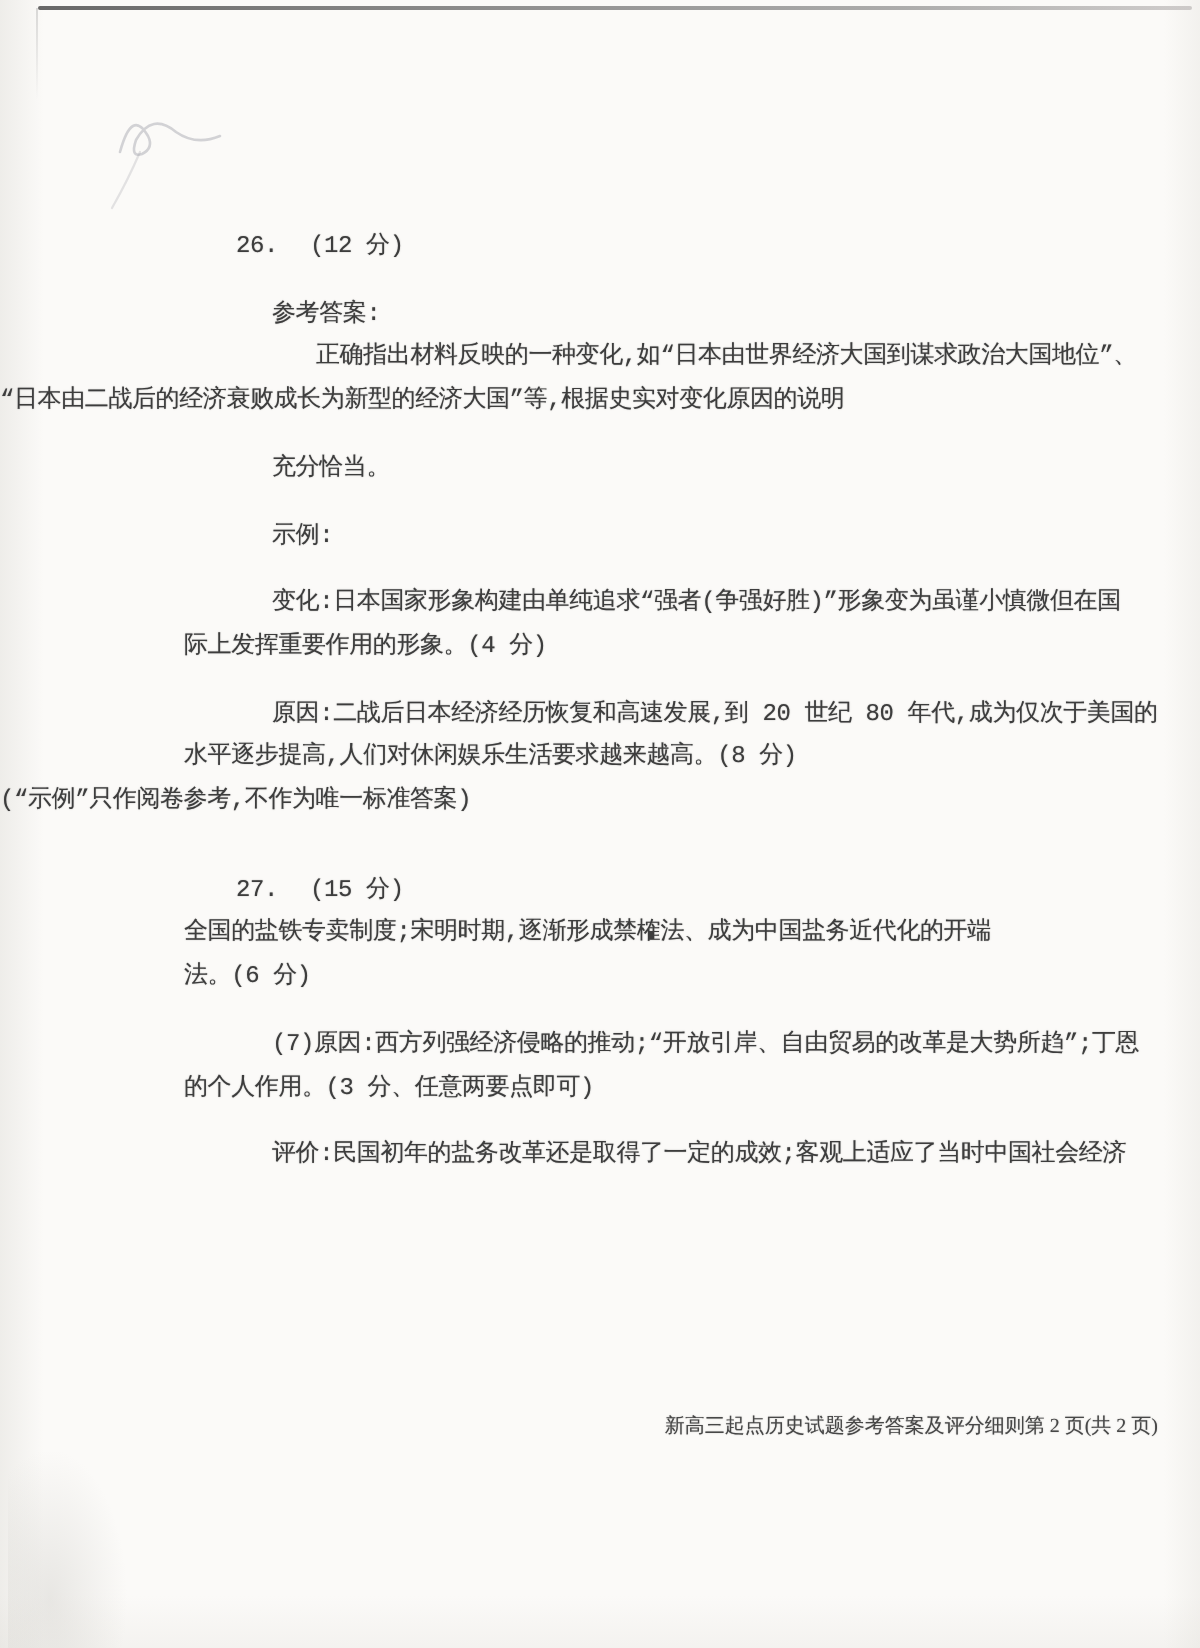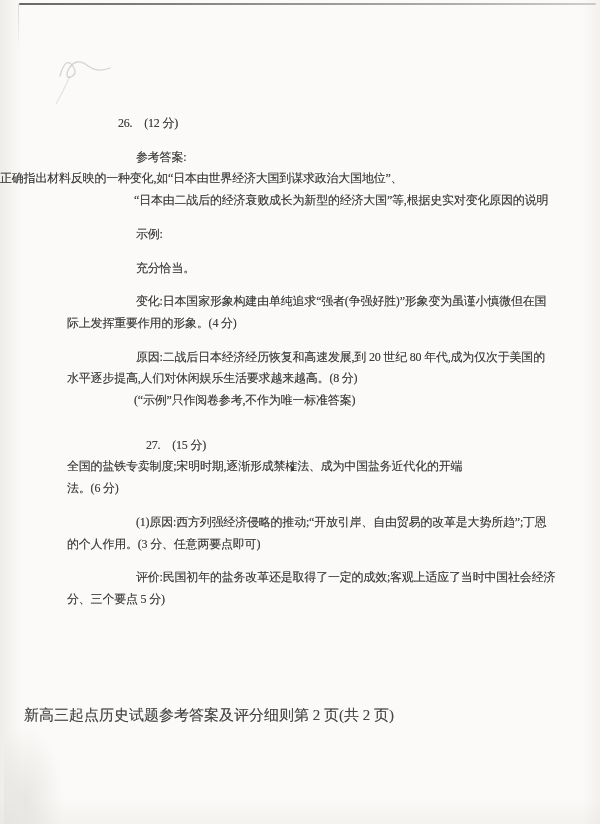--- a/index.html
+++ b/index.html
@@ -27,32 +27,33 @@
   .scribble { position:absolute; left:46px; top:42px; }
   .smudge-bl {
     position:absolute; left:4px; bottom:0; width:60px; height:100px;
     background:radial-gradient(ellipse at 35% 75%, rgba(188,186,180,.30), rgba(188,186,180,0) 70%);
   }
   .content {
     position:absolute; left:0; top:113px; width:500px;
     font-size:12px; line-height:21.7px; letter-spacing:-0.2px;
     color:#3d3d3d; white-space:nowrap;
     text-shadow:0 0 .6px rgba(61,61,61,.55);
+    font-family:Liberation Mono, monospace;
   }
   .l-num  { padding-left:118px; }
   .qnum   { display:inline-block; margin-right:9px; }
   .l-flush{ padding-left:136px;margin-top:12px; }
-  .l-para { }
-  .l-cont { padding-left:67px; }
-  .l-note { padding-left:134px; }
-  .q27-gap{ margin-top:23px;margin-left:28px; }
+  .l-para { padding-left:158px; }
+  .l-cont { padding-left:92px; }
+  .l-note { }
+  .q27-gap{ margin-top:23px; }
   .footer {
     position:absolute; top:706px; left:0; width:579px; box-sizing:border-box;
-    padding-left:24px; text-align:left;
-    font-size:15px; letter-spacing:0; color:#474747;
+    padding-left:24px; text-align:right;
+    font-size:10px; letter-spacing:0; color:#474747;
     text-shadow:0 0 .6px rgba(70,70,70,.5);
   }
 </style>
 </head>
 <body>
 
 <div class="paper">
   <div class="scan-line"></div>
   <div class="edge-left-top"></div>
 
@@ -66,37 +67,36 @@
   <div class="content">
 
     <div>
       <div class="l-num">
         <span class="qnum">26.</span>
         <span>(12 分)</span>
       </div>
       <div class="l-flush">参考答案:</div>
       <div class="l-para">正确指出材料反映的一种变化,如“日本由世界经济大国到谋求政治大国地位”、</div>
       <div class="l-note">“日本由二战后的经济衰败成长为新型的经济大国”等,根据史实对变化原因的说明</div>
+      <div class="l-flush">充分恰当。</div>
       <div class="l-flush">示例:</div>
-      <div class="l-flush">充分恰当。</div>
       <div class="l-flush">变化:日本国家形象构建由单纯追求“强者(争强好胜)”形象变为虽谨小慎微但在国</div>
       <div class="l-cont">际上发挥重要作用的形象。(4 分)</div>
       <div class="l-flush">原因:二战后日本经济经历恢复和高速发展,到 20 世纪 80 年代,成为仅次于美国的</div>
       <div class="l-cont">水平逐步提高,人们对休闲娱乐生活要求越来越高。(8 分)</div>
       <div class="l-note">(“示例”只作阅卷参考,不作为唯一标准答案)</div>
     </div>
 
     <div>
       <div class="l-num q27-gap">
         <span class="qnum">27.</span>
         <span>(15 分)</span>
       </div>
       <div class="l-cont">全国的盐铁专卖制度;宋明时期,逐渐形成禁榷法、成为中国盐务近代化的开端</div>
       <div class="l-cont">法。(6 分)</div>
-      <div class="l-flush">(1)原因:西方列强经济侵略的推动;“开放引岸、自由贸易的改革是大势所趋”;丁恩</div>
+      <div class="l-flush">(7)原因:西方列强经济侵略的推动;“开放引岸、自由贸易的改革是大势所趋”;丁恩</div>
       <div class="l-cont">的个人作用。(3 分、任意两要点即可)</div>
       <div class="l-flush">评价:民国初年的盐务改革还是取得了一定的成效;客观上适应了当时中国社会经济</div>
-      <div class="l-cont">分、三个要点 5 分)</div>
     </div>
   </div>
 
   <div class="footer">新高三起点历史试题参考答案及评分细则第 2 页(共 2 页)</div>
 </div>
 
 </body></html>

